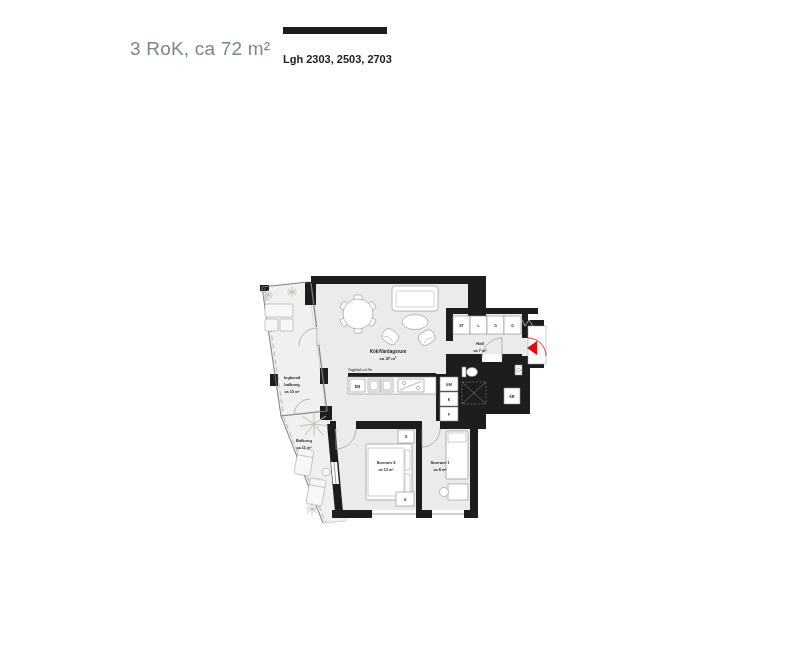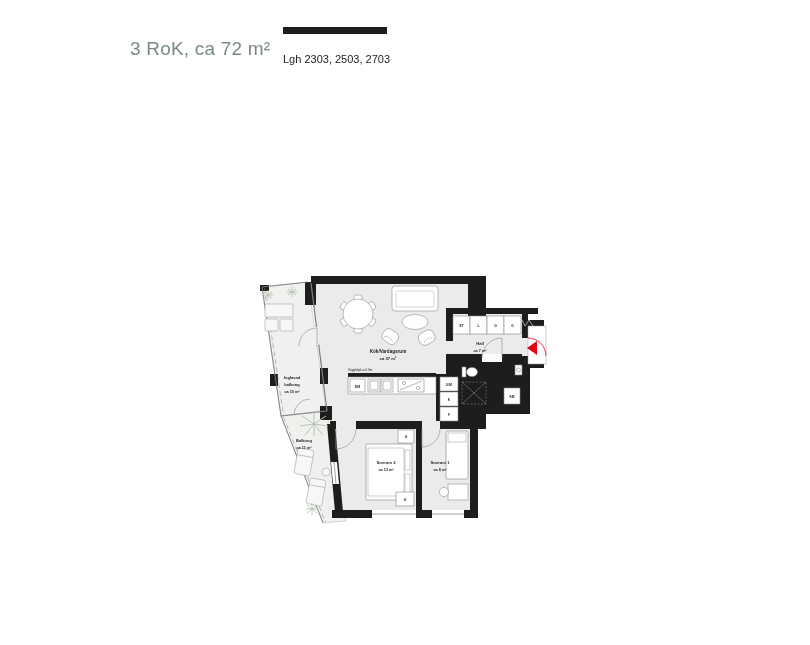--- a/index.html
+++ b/index.html
@@ -1,20 +1,20 @@
 <!DOCTYPE html>
 <html><head>
 <meta charset="utf-8">
 <style>
   html,body{margin:0;padding:0;background:#ffffff;}
   body{font-family:"Liberation Sans","DejaVu Sans",sans-serif;}
   .page{position:relative;width:810px;height:645px;background:#fff;overflow:hidden;}
   .plan-title{position:absolute;left:130px;top:38px;font-size:19px;letter-spacing:.2px;color:#7a8a82;}
   .divider-bar{position:absolute;left:283px;top:27px;width:104px;height:7px;background:#1d1d1b;}
-  .apartments{position:absolute;left:283px;top:53px;font-size:11px;font-weight:400;color:#1d1d1b;}
+  .apartments{position:absolute;left:283px;top:53px;font-size:11px;font-weight:700;color:#1d1d1b;}
   .plan-wrap{position:absolute;left:250px;top:270px;width:300px;height:260px;}
   svg text{fill:#1d1d1b;}
   .rm{font-weight:700;}
 </style>
 </head>
 <body>
 
 <div class="page">
 
   <div class="plan-title">3 RoK, ca 72 m²</div>

